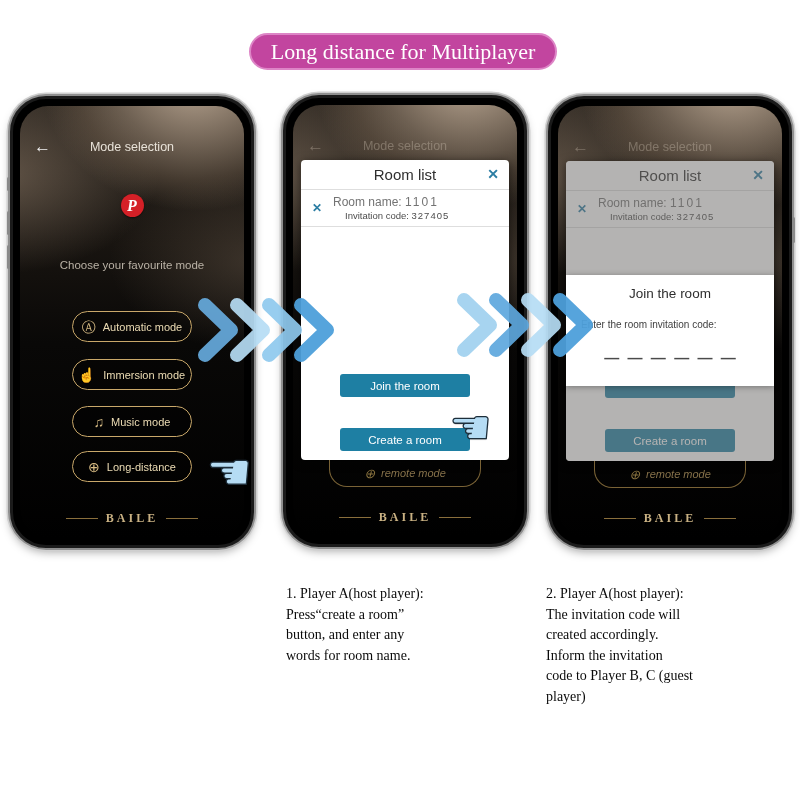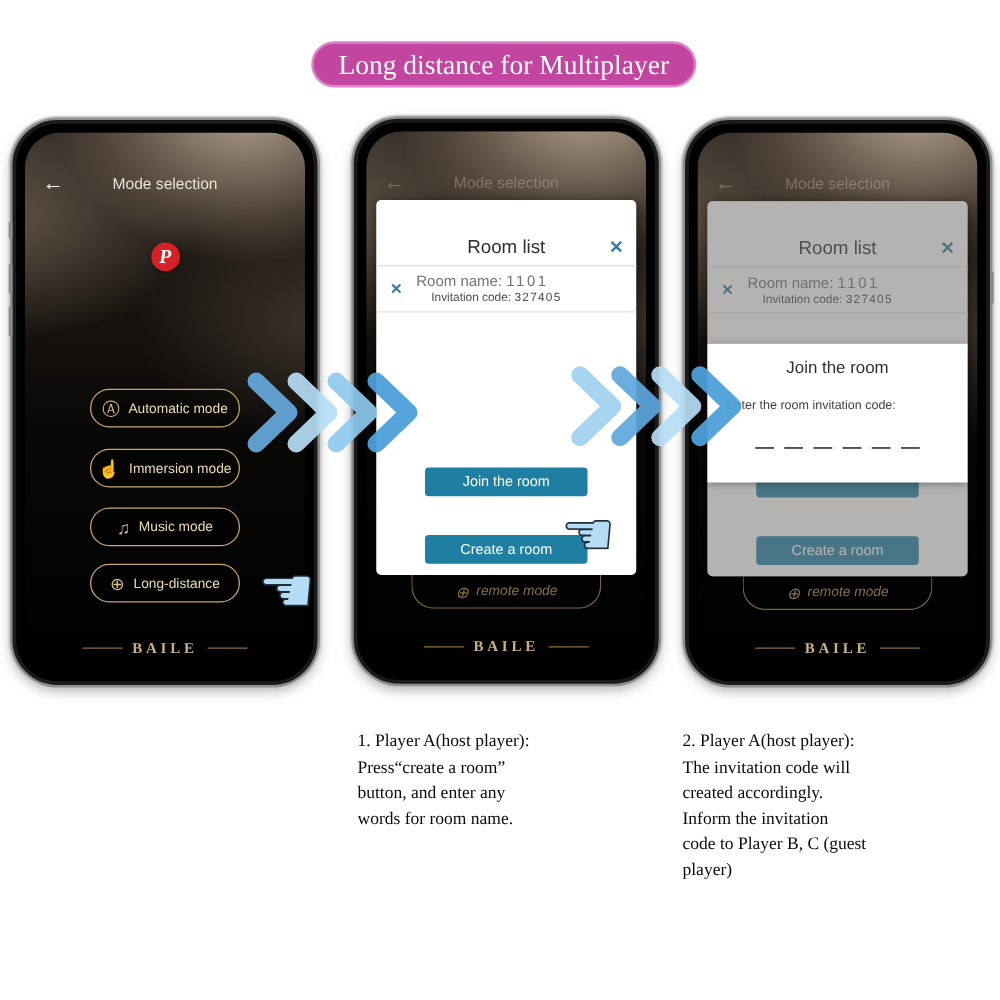--- a/index.html
+++ b/index.html
@@ -48,21 +48,21 @@
   .mode-icon{color:#d9bd85;font-size:14px;line-height:1;}
   .brand-row{position:absolute;bottom:12px;left:0;right:0;display:flex;align-items:center;
              justify-content:center;gap:8px;color:#c9b183;
              font-family:"Liberation Serif",serif;font-weight:bold;font-size:12px;letter-spacing:3px;}
   .brand-line{width:32px;height:1px;background:#8a6f3c;}
 
   
   .dialog{position:absolute;left:8px;right:8px;top:55px;height:300px;background:#fff;
           border-radius:4px;box-shadow:0 2px 10px rgba(0,0,0,.55);}
   .dialog-title{position:relative;height:29px;line-height:29px;text-align:center;
-                color:#2e2e2e;font-size:15px;border-bottom:1px solid #dedede;margin-top:23px;}
+                color:#2e2e2e;font-size:15px;border-bottom:1px solid #dedede;}
   .dialog-close{position:absolute;right:10px;top:0;color:#2b7da3;font-size:14px;font-weight:bold;}
   .room-row{position:relative;padding:5px 8px 5px 32px;border-bottom:1px solid #dedede;}
   .row-close{position:absolute;left:11px;top:11px;color:#2b7da3;font-size:12px;font-weight:bold;}
   .room-name{font-size:12px;color:#737373;}
   .room-name b{font-weight:normal;letter-spacing:2px;}
   .room-code{font-size:9.5px;color:#4c4c4c;margin-top:1px;padding-left:12px;}
   .room-code b{font-weight:normal;letter-spacing:1px;}
   .teal-btn{position:absolute;left:50%;transform:translateX(-50%);width:130px;height:23px;
             background:#1e7fa3;color:#fff;font-size:11.5px;border-radius:3px;
             display:flex;align-items:center;justify-content:center;}
@@ -112,20 +112,21 @@
   <div class="phone phone-1">
     <div class="nub" style="left:-6px;top:78px;height:14px;"></div>
     <div class="nub" style="left:-6px;top:112px;height:24px;"></div>
     <div class="nub" style="left:-6px;top:146px;height:24px;"></div>
     <div class="screen">
       <span class="back-arrow">←</span>
       <div class="app-header">Mode selection</div>
       <div class="logo-row">
         <span class="logo-badge">P</span>
       </div>
+      <div class="subtitle">Choose your favourite mode</div>
 
       <div class="mode-btn" style="top:205px;">
         <span class="mode-icon">Ⓐ</span>
         <span>Automatic mode</span>
       </div>
       <div class="mode-btn" style="top:253px;">
         <span class="mode-icon">☝</span>
         <span>Immersion mode</span>
       </div>
       <div class="mode-btn" style="top:300px;">

